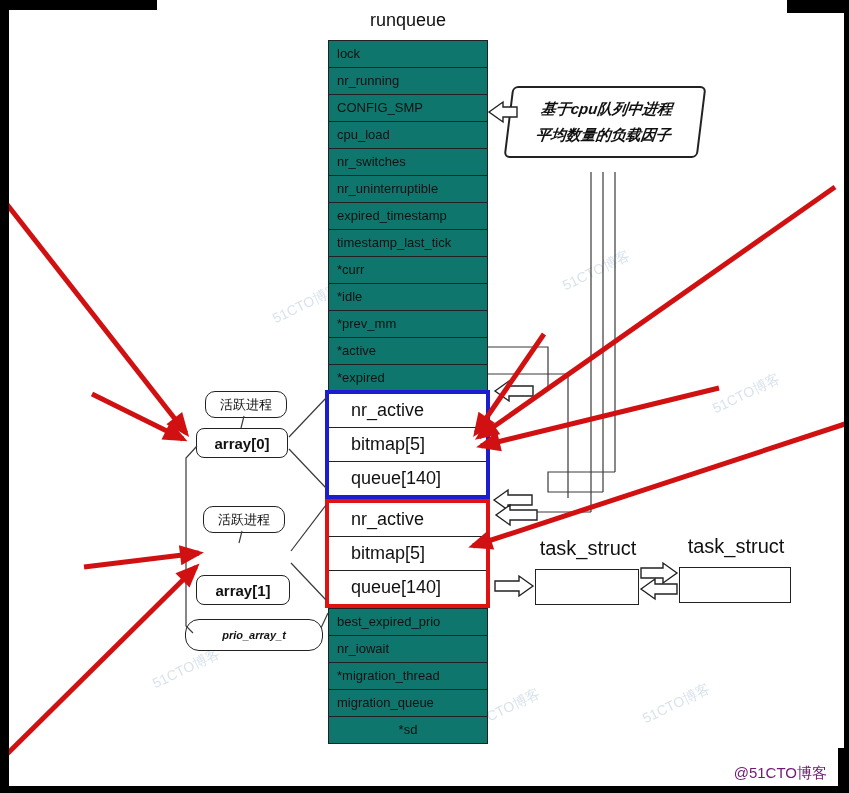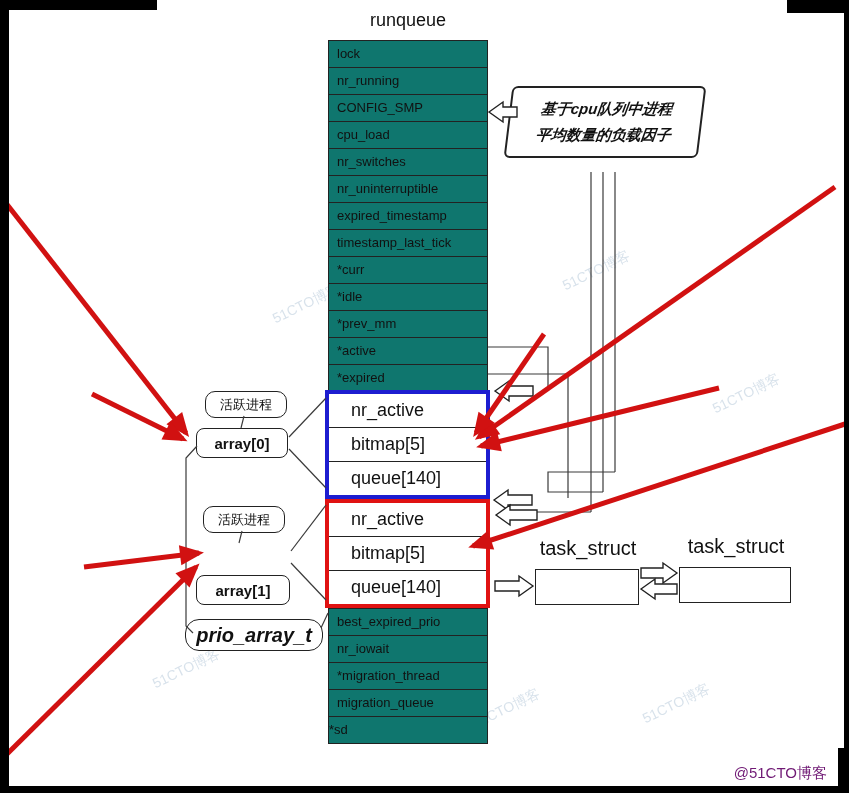--- a/index.html
+++ b/index.html
@@ -12,21 +12,21 @@
 
   
   .struct-table{position:absolute;left:328px;width:160px;box-sizing:border-box;
                 border:1px solid #222;background:#fff;z-index:2;}
   .top-table{top:40px;}
   .bottom-table{top:608px;}
   .row{height:26px;line-height:26px;border-bottom:1px solid #222;padding-left:8px;
        font-size:13px;background:#0f766e;box-sizing:content-box;}
   .struct-table .row:last-child{border-bottom:none;}
   .bottom-table .row:last-child{border-bottom:none;}
-  .row.center{padding-left:0;}
+  .row.center{text-align:center;padding-left:0;}
 
   .title{position:absolute;left:328px;top:10px;width:160px;text-align:center;
          font-size:18px;z-index:2;}
 
   
   .parray{position:absolute;left:325px;width:165px;box-sizing:border-box;background:#fff;z-index:3;}
   .bigrow{height:33px;line-height:33px;border-bottom:1px solid #222;font-size:18px;padding-left:22px;}
   .parray .bigrow:last-child{border-bottom:none;}
   .blue{top:390px;border:4px solid #1d1dd0;}
   .redb{top:499px;border:4px solid #e01212;}
@@ -34,21 +34,21 @@
   
   .bubble{position:absolute;border:1.5px solid #222;border-radius:10px;background:#fff;
           font-size:13px;z-index:3;display:flex;align-items:center;justify-content:center;}
   .note1{left:205px;top:391px;width:80px;height:25px;}
   .note2{left:203px;top:506px;width:80px;height:25px;}
   .abox{position:absolute;border:1.6px solid #222;border-radius:8px;background:#fff;
         font-weight:bold;font-size:15px;z-index:3;display:flex;align-items:center;justify-content:center;}
   .a0{left:196px;top:428px;width:90px;height:28px;}
   .a1{left:196px;top:543px;width:92px;height:28px;margin-top:32px;}
   .prio{left:185px;top:619px;width:136px;height:30px;border-radius:14px;
-        font-style:italic;font-size:20px;}
+        font-style:italic;font-size:11px;}
 
   
   .callout{position:absolute;left:508px;top:86px;width:190px;height:68px;border:2px solid #222;
            border-radius:6px;background:#fff;z-index:3;transform:skewX(-7deg);
            display:flex;flex-direction:column;justify-content:center;align-items:center;
            font-weight:bold;font-style:italic;font-size:15px;gap:7px;}
 
   
   .ts-label{position:absolute;font-size:20px;z-index:3;}
   .tsl1{left:536px;top:537px;width:104px;text-align:center;}

